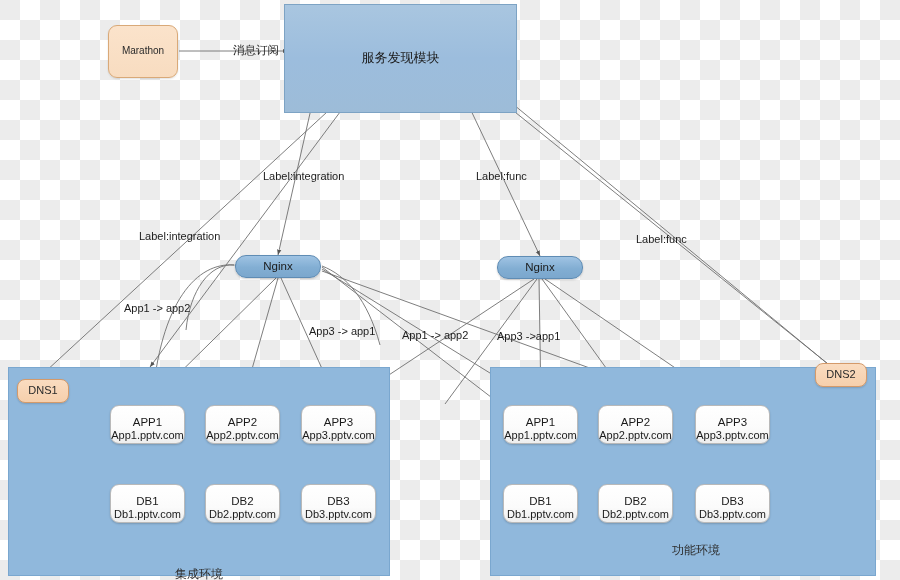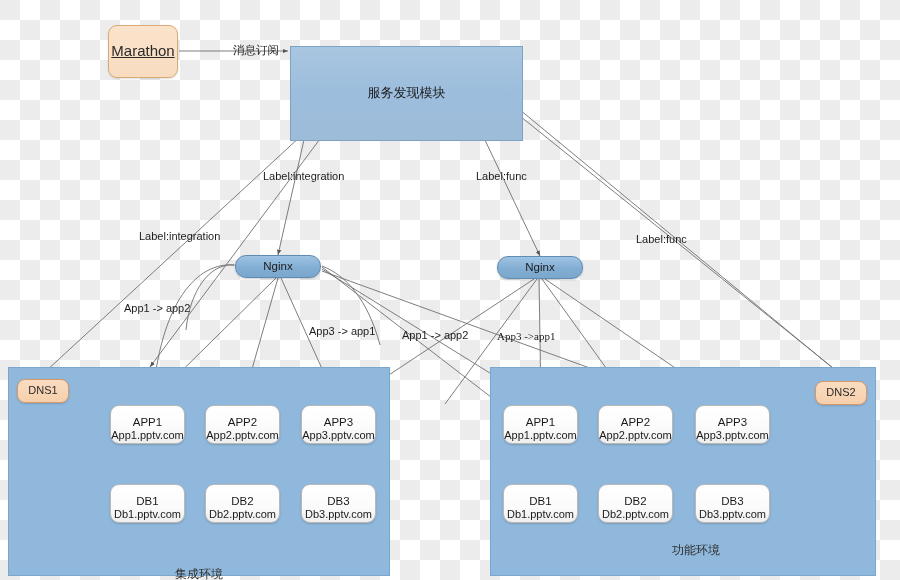--- a/index.html
+++ b/index.html
@@ -40,23 +40,22 @@
     color: #1c1c1c;
     font-size: 13px;
     font-family: "DejaVu Sans", "Liberation Sans", sans-serif;
   }
   
   .marathon {
     background: linear-gradient(180deg, #fbe3cb 0%, #f8dcc0 100%);
     border: 1px solid #d9a978;
     border-radius: 9px;
     color: #2a2a2a;
-    font-size: 15px;
+    font-size: 10px;
     box-shadow: 0 1px 2px rgba(0,0,0,0.12);
-    text-decoration: underline;
   }
   
   .dns {
     background: linear-gradient(180deg, #fadcc0 0%, #f6cfac 100%);
     border: 1px solid #d49a6a;
     border-radius: 8px;
     color: #2a2a2a;
     font-size: 11px;
     box-shadow: 0 1px 2px rgba(0,0,0,0.15);
   }
@@ -167,37 +166,37 @@
 <div class="panel" style="left:8px; top:367px; width:382px; height:209px;"></div>
 <div class="panel" style="left:490px; top:367px; width:386px; height:209px;"></div>
 
 <div class="panel-label" style="left:8px; top:566px; width:382px;">集成环境</div>
 <div class="panel-label" style="left:490px; top:542px; width:412px;">功能环境</div>
 
 <div class="node marathon" style="left:108px; top:25px; width:70px; height:53px;">
   <span>Marathon</span>
 </div>
 
-<div class="node discovery" style="left:290px; top:4px; width:233px; height:95px;margin-top:42px;">
+<div class="node discovery" style="left:284px; top:4px; width:233px; height:109px;">
   <span>服务发现模块</span>
 </div>
 
 <div class="node nginx" style="left:235px; top:255px; width:86px; height:23px;">
   <span>Nginx</span>
 </div>
 
 <div class="node nginx" style="left:497px; top:256px; width:86px; height:23px;">
   <span>Nginx</span>
 </div>
 
 <div class="node dns" style="left:17px; top:379px; width:52px; height:24px;">
   <span>DNS1</span>
 </div>
 
-<div class="node dns" style="left:815px; top:381px; width:52px; height:24px;">
+<div class="node dns" style="left:815px; top:363px; width:52px; height:24px;">
   <span>DNS2</span>
 </div>
 
 <div class="node card" style="left:110px; top:405px; width:75px; height:39px;">
   <span class="t1">APP1</span>
   <span class="t2">App1.pptv.com</span>
 </div>
 <div class="node card" style="left:205px; top:405px; width:75px; height:39px;">
   <span class="t1">APP2</span>
   <span class="t2">App2.pptv.com</span>
@@ -255,13 +254,13 @@
 <div class="edge-label" style="left:476px; top:170px;">Label:func</div>
 
 <div class="edge-label" style="left:636px; top:233px;">Label:func</div>
 
 <div class="edge-label" style="left:124px; top:302px;">App1  -&gt; app2</div>
 
 <div class="edge-label" style="left:309px; top:325px;">App3 -&gt; app1</div>
 
 <div class="edge-label" style="left:402px; top:329px;">App1 -&gt; app2</div>
 
-<div class="edge-label" style="left:497px; top:330px;font-family:Liberation Serif, serif;">App3 -&gt;app1</div>
+<div class="edge-label" style="left:497px; top:330px;">App3 -&gt;app1</div>
 
 </body></html>

